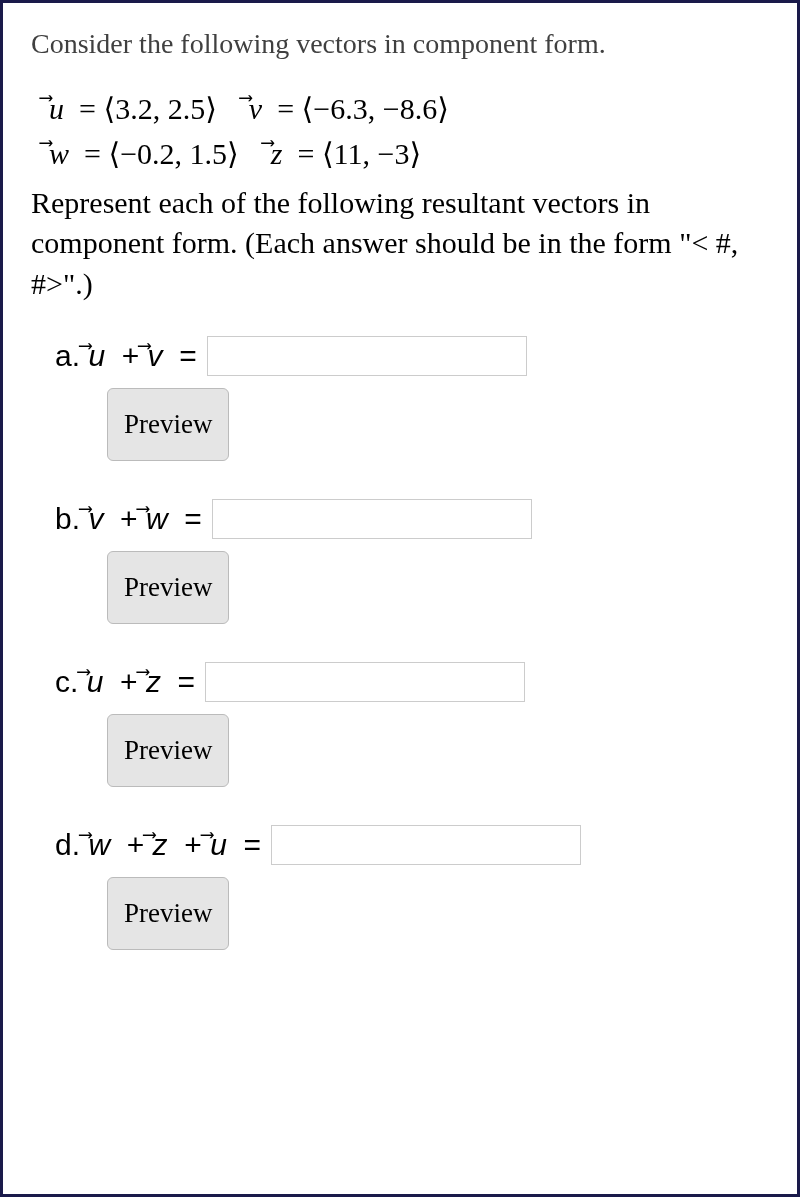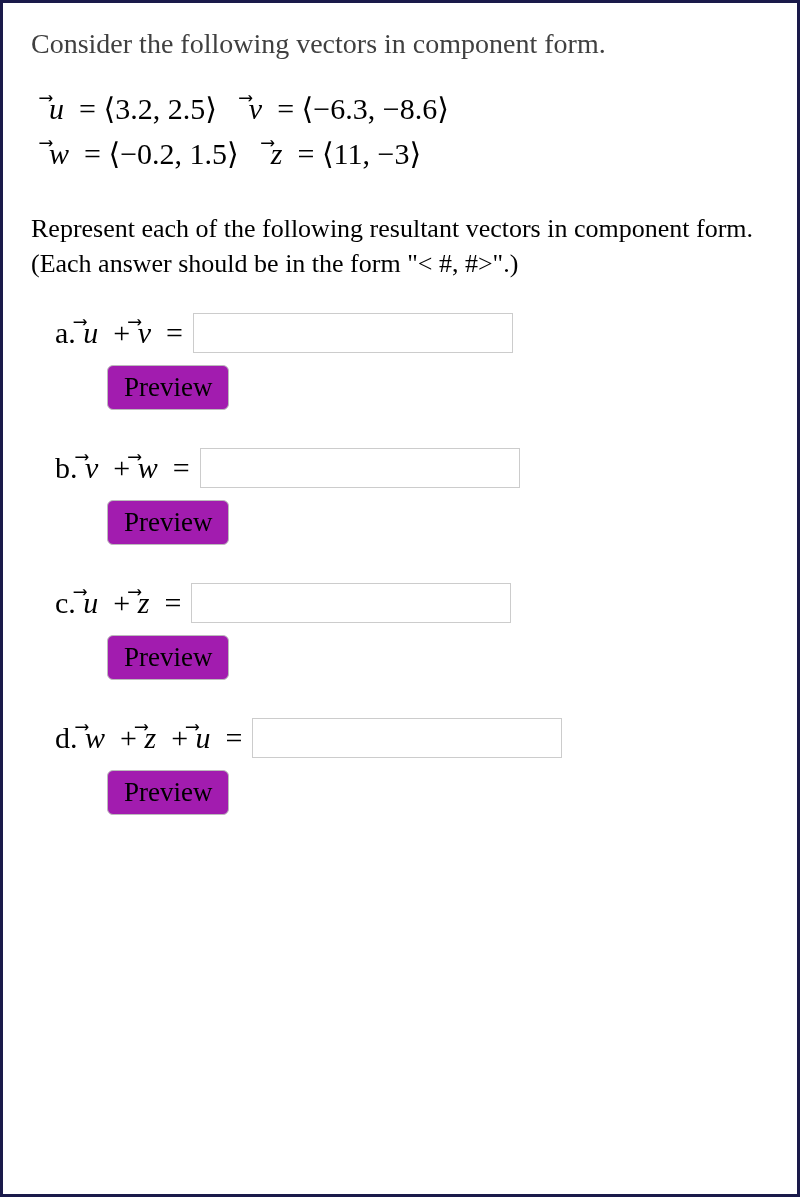--- a/index.html
+++ b/index.html
@@ -31,58 +31,58 @@
       gap: 32px;
       padding-left: 18px;
       margin-bottom: 10px;
     }
     .vectors-row > div {
       font-size: 30px;
       font-family: 'Times New Roman', serif;
       white-space: nowrap;
     }
     .instruction {
-      font-size: 26px;
+      font-size: 30px;
       line-height: 1.35;
       color: #000;
-      margin-top: 40px;
+      margin-top: 12px;
       margin-bottom: 32px;
     }
     .question-item {
       padding-left: 24px;
       margin-bottom: 38px;
     }
     .question-line {
       display: flex;
       align-items: center;
       gap: 10px;
       margin-bottom: 12px;
     }
     .question-label {
       font-size: 30px;
-      font-family: Liberation Serif, serif;
+      font-family: Liberation Sans, sans-serif;
       white-space: nowrap;
     }
     .answer-input {
       height: 40px;
       border: 1px solid #ccc;
       font-size: 20px;
       padding: 4px 8px;
       background: #fff;
     }
     .preview-row {
       padding-left: 52px;
     }
     .btn {
       font-family: Georgia, 'Times New Roman', serif;
       font-size: 27px;
-      background: #a21caf;
+      background: #e5e5e5;
       border: 1px solid #bbb;
       border-radius: 6px;
-      padding: 6px 16px;
+      padding: 20px 16px;
       cursor: pointer;
     }
     .submit-row {
       padding-left: 2px;
       margin-top: 40px;
     }
     
     
     .vec {
       position: relative;

